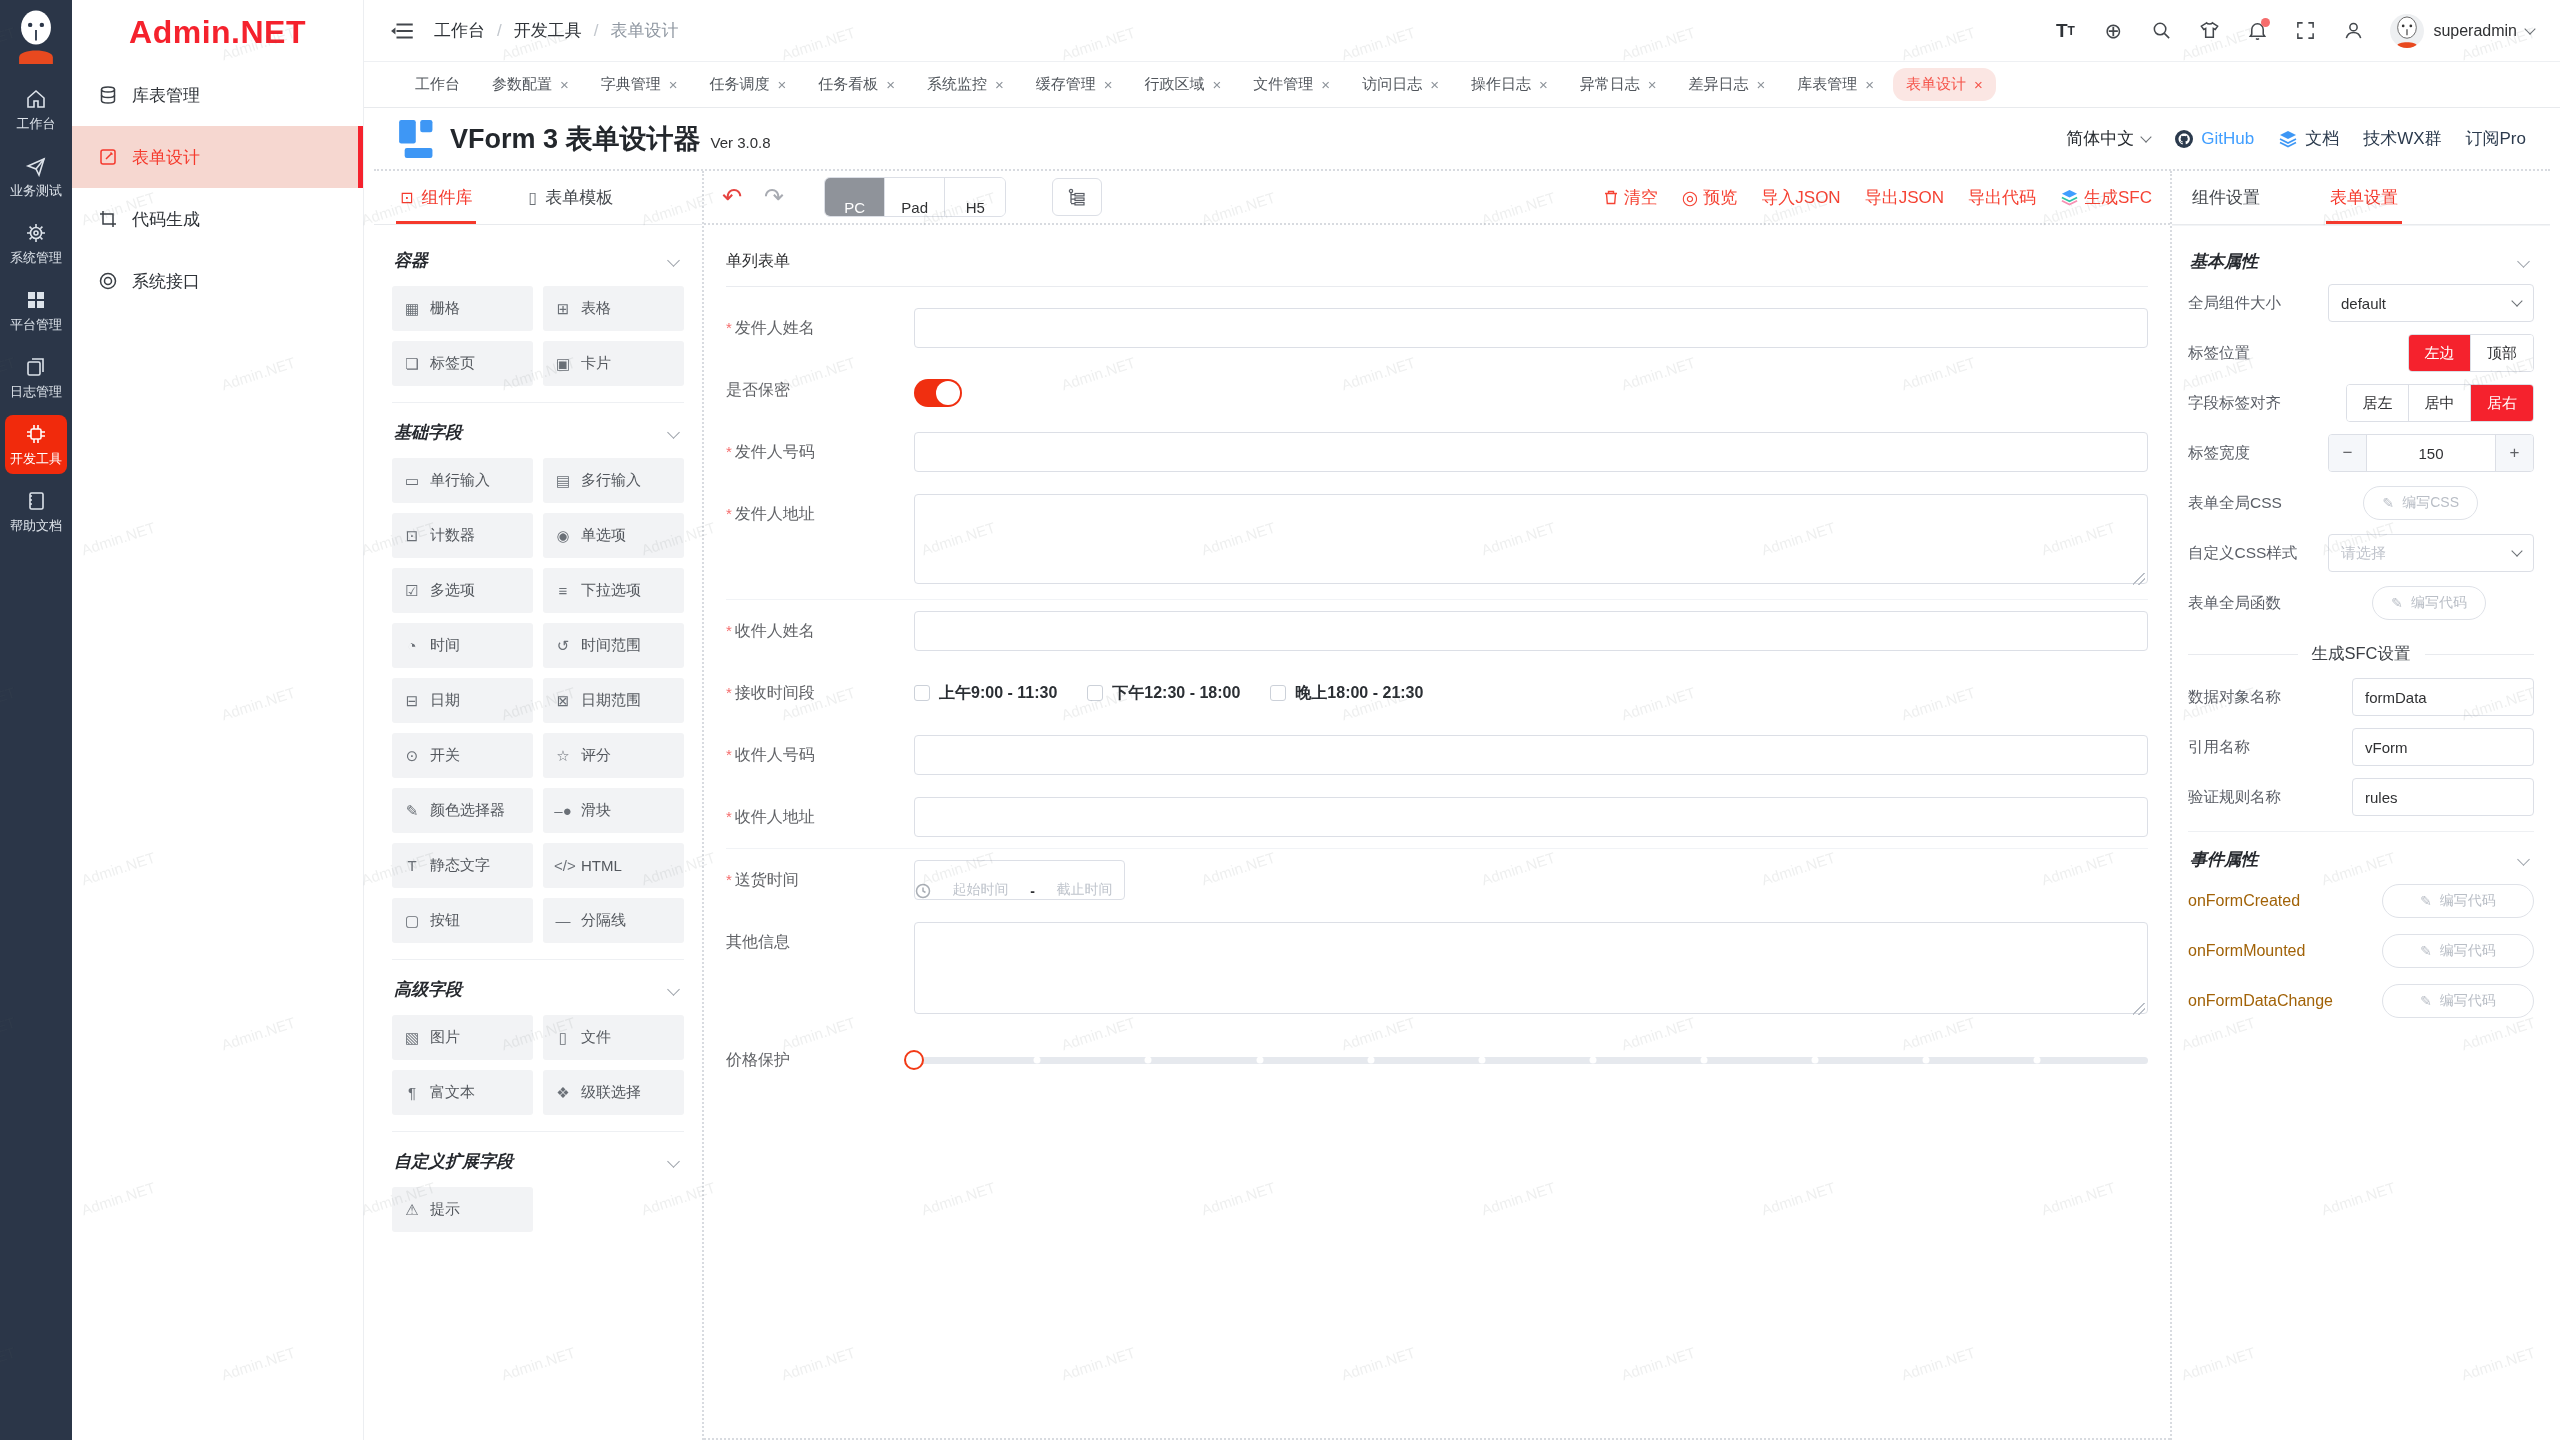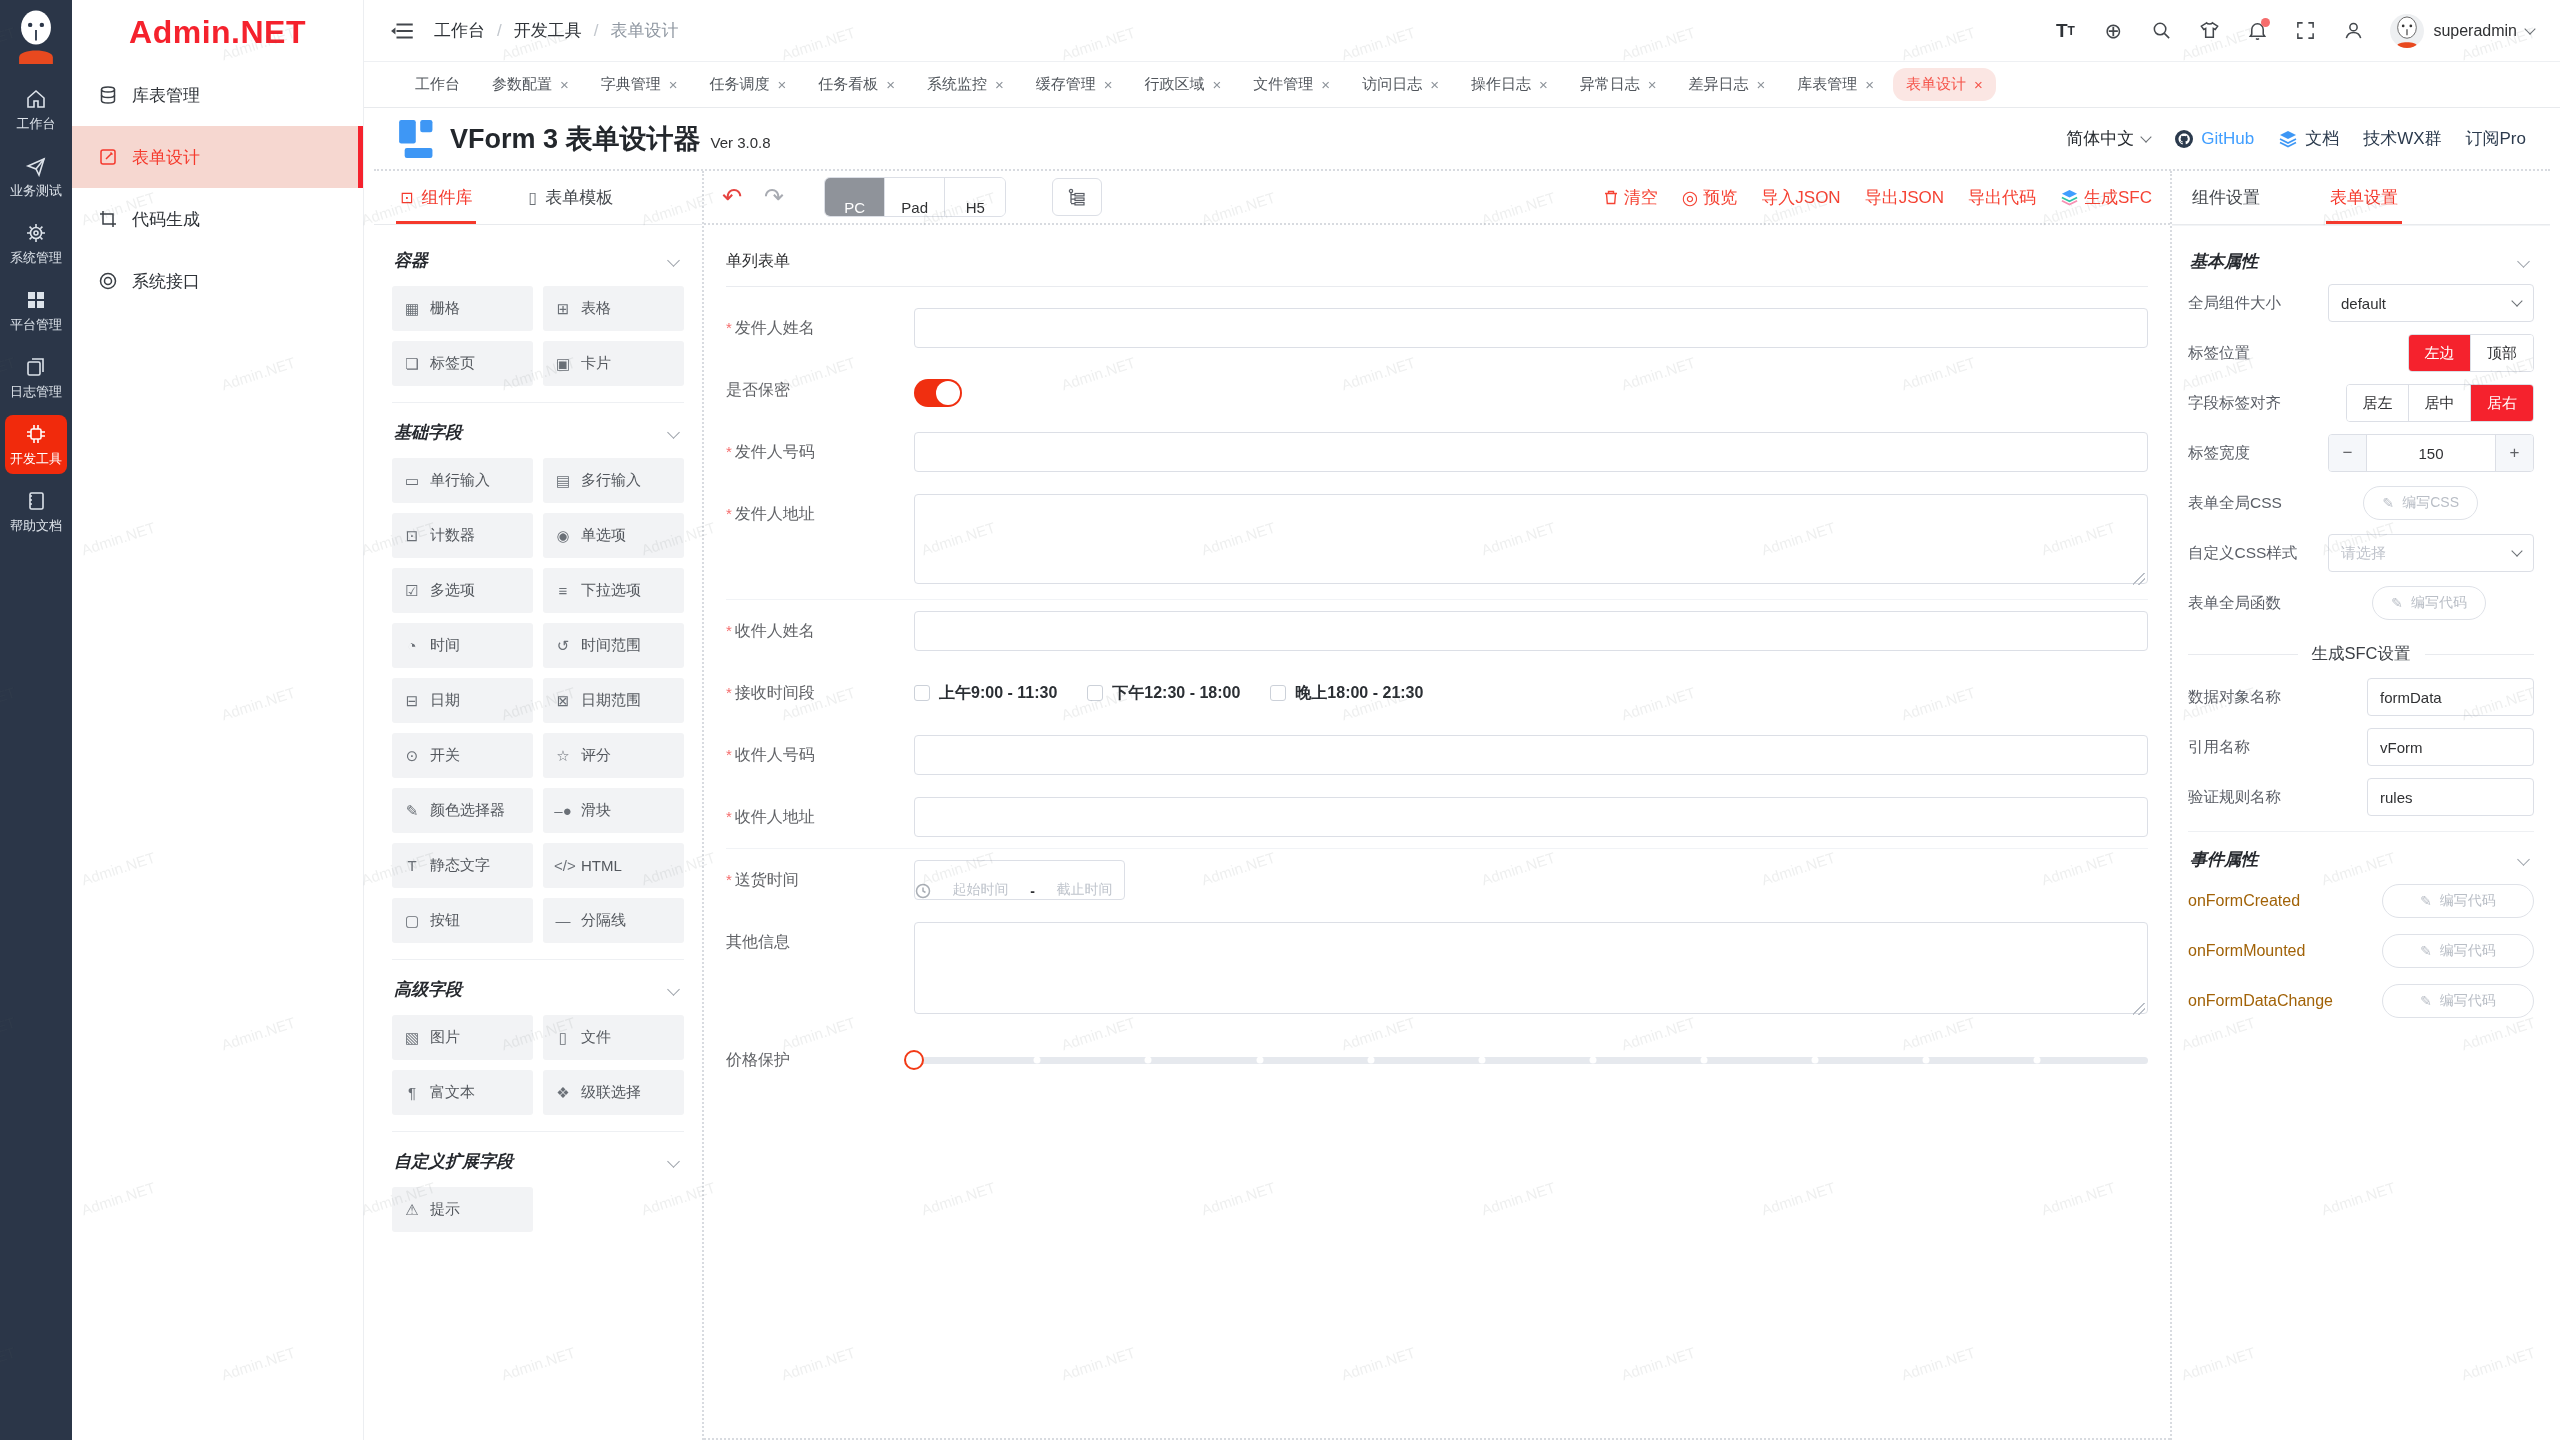--- a/index.html
+++ b/index.html
@@ -184,21 +184,21 @@
   .stepbtn.plus { border-left: 1px solid #dcdfe6; }
   .stepval { flex: 1; display: flex; align-items: center; justify-content: center; font-size: 15px;
     color: #303133; }
   .pillbtn { height: 34px; border: 1px solid #dfe2e8; border-radius: 17px; padding: 0 18px;
     display: flex; align-items: center; gap: 8px; font-size: 14px; color: #b9bec6; cursor: pointer;
     background: #fff; }
   .pillbtn .pic { font-size: 14px; }
   .sfc-divider { display: flex; align-items: center; gap: 14px; margin: 20px 0 12px; }
   .sfc-divider .line { flex: 1; border-top: 1px solid #e8eaee; }
   .sfc-divider .dtitle { font-size: 16.5px; color: #3c4046; }
-  .sin { width: 167px; height: 38px; border: 1px solid #dcdfe6; border-radius: 4px; outline: none;
+  .sin { width: 182px; height: 38px; border: 1px solid #dcdfe6; border-radius: 4px; outline: none;
     font-size: 15px; color: #303133; padding: 0 12px; }
   .event-pill { width: 152px; justify-content: center; }
   .sdiv { border-top: 1px solid #eef0f3; margin-top: 14px; }
 
   
   #wm { position: fixed; inset: 0; pointer-events: none; z-index: 60; overflow: hidden; }
   #wm span { position: absolute; transform: rotate(-18deg); font-size: 15px; color: rgba(90,95,100,0.10);
     white-space: nowrap; }
 </style>
 </head>

